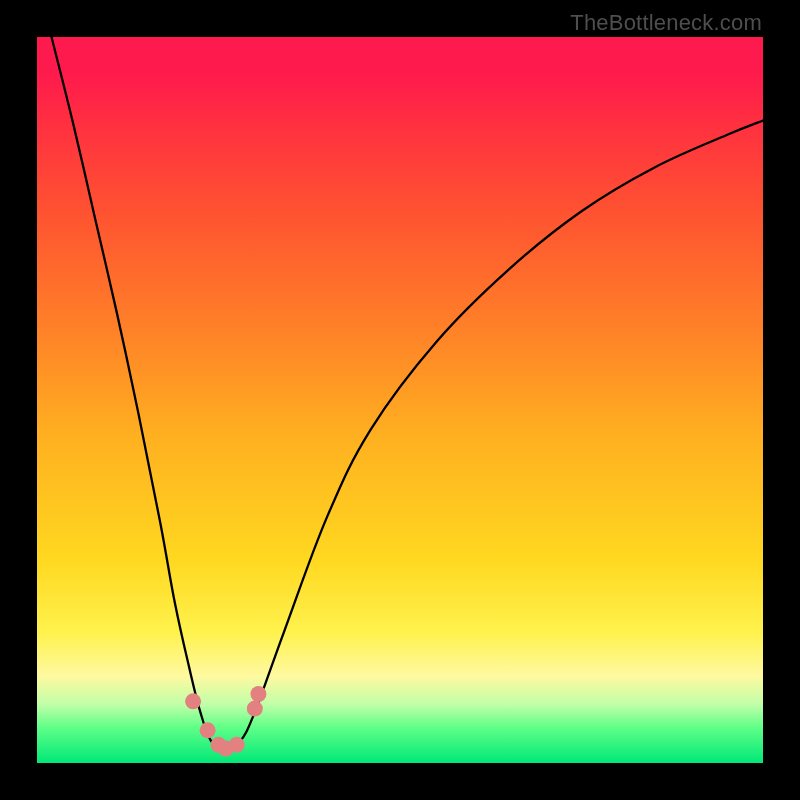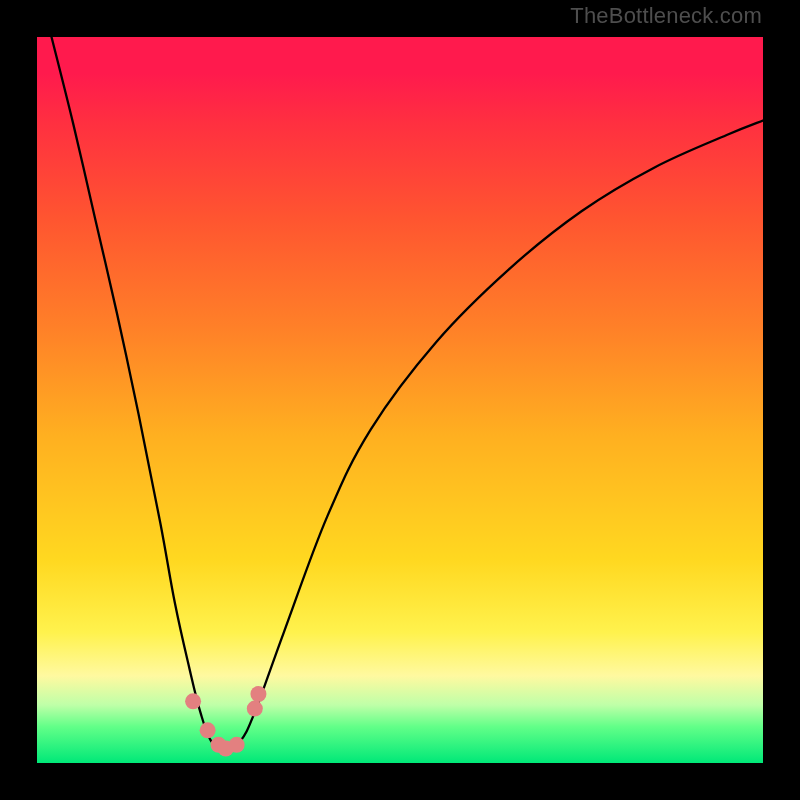--- a/index.html
+++ b/index.html
@@ -44,21 +44,21 @@
       #ffd820 72%,
       #fff24d 82%,
       #fff9a0 88%,
       #bfffa8 92%,
       #62ff88 95%,
       #00e878 100%
     );
   }
   .watermark {
     position: absolute;
-    top: 3px;
+    top: 10px;
     right: 38px;
     color: #4e4e4e;
     font-size: 22px;
     font-weight: 500;
     letter-spacing: 0.2px;
   }
   svg.curve {
     position: absolute;
     left: 0;
     top: 0;

